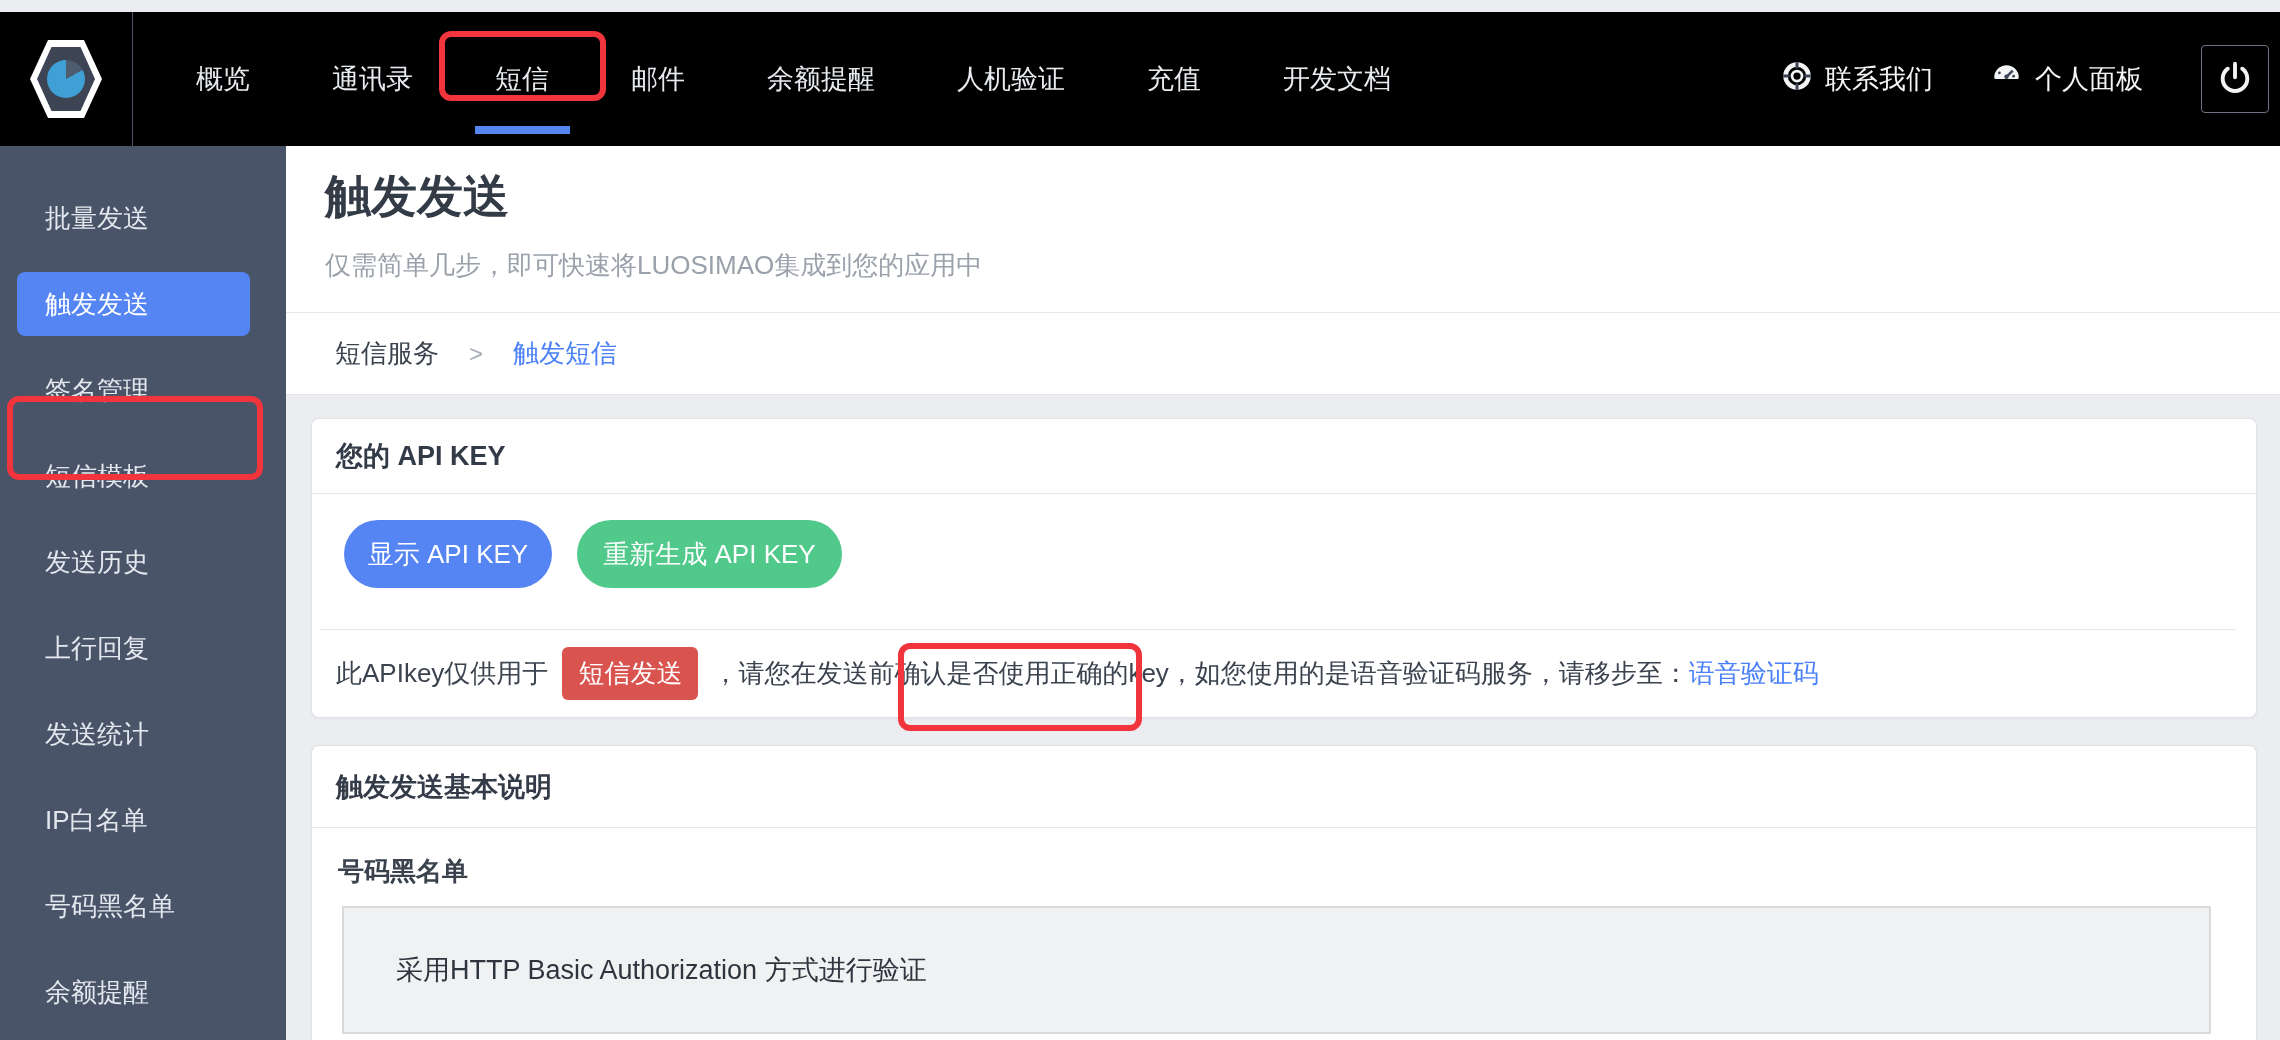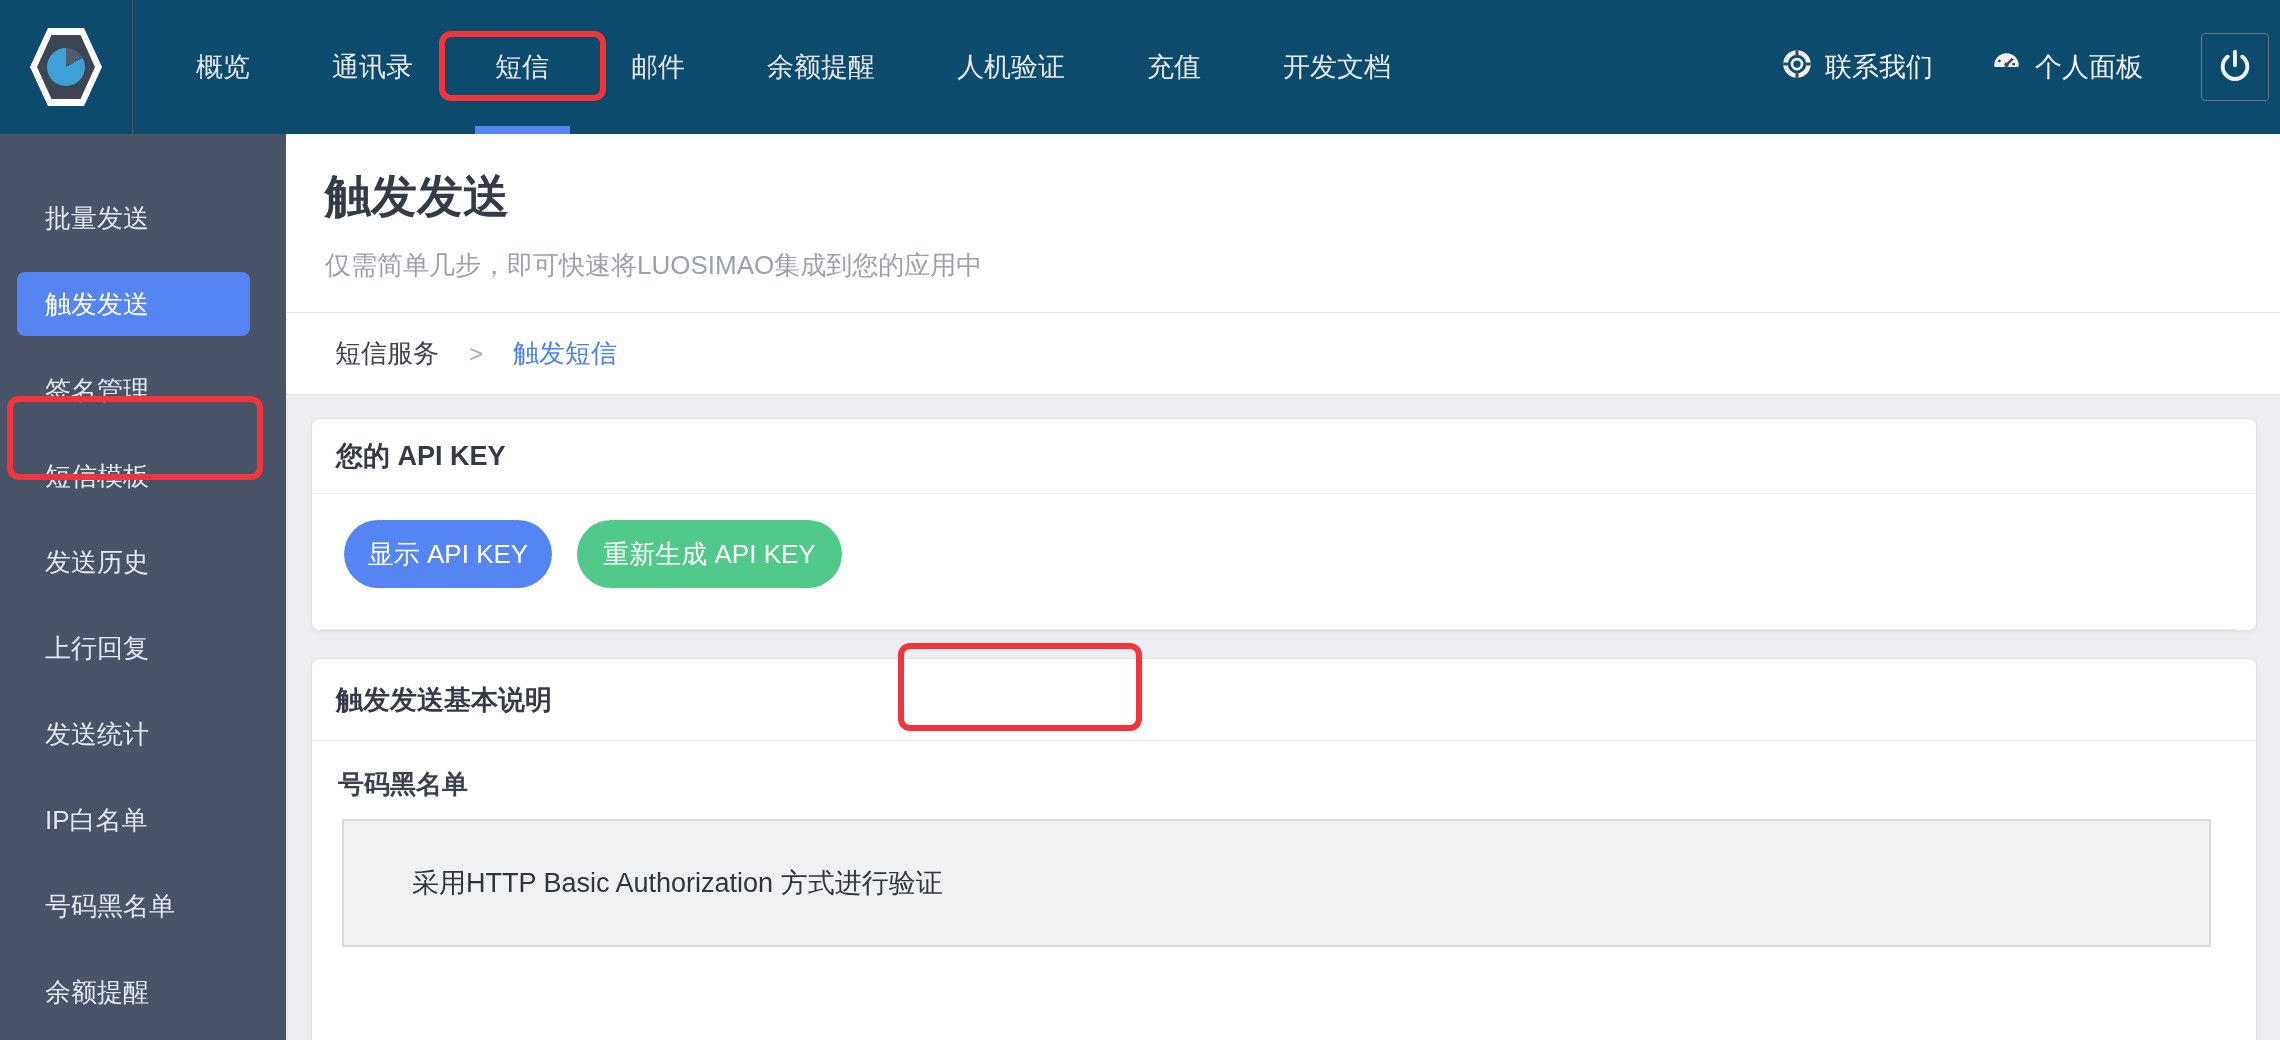--- a/index.html
+++ b/index.html
@@ -1,22 +1,22 @@
 <!DOCTYPE html>
 <html><head>
 <meta charset="utf-8">
 <style>
   * { margin:0; padding:0; box-sizing:border-box; }
   html,body { width:2280px; height:1040px; }
   body { font-family:"Liberation Sans","DejaVu Sans",sans-serif; background:#fff; }
   #screen { position:relative; width:2280px; height:1040px; overflow:hidden; background:#ecedf1; }
 
   
-  .topbar { position:absolute; left:0; top:0; width:2280px; height:134px;
-            background:#0c4a6e; display:flex; z-index:5; }
+  .topbar { position:absolute; left:0; top:12px; width:2280px; height:134px;
+            background:#000000; display:flex; z-index:5; }
   .logo-area { width:133px; height:134px; flex:0 0 133px; display:flex; align-items:center;
                justify-content:center; border-right:1px solid #4c5465; }
   .hex-outer { width:72px; height:78px; background:#ffffff; display:flex; align-items:center;
                justify-content:center;
                clip-path:polygon(0% 50%,25% 0%,75% 0%,100% 50%,75% 100%,25% 100%); }
   .hex-inner { width:58px; height:64px; background:#3d4454; display:flex; align-items:center;
                justify-content:center;
                clip-path:polygon(0% 50%,25% 0%,75% 0%,100% 50%,75% 100%,25% 100%); }
   .pie { width:38px; height:38px; border-radius:50%;
          background:conic-gradient(#4e5c6f 0deg 62deg, #3fa0d6 62deg 360deg); }
@@ -71,21 +71,21 @@
   .note-divider { border-top:1px solid #e8e9eb; margin:41px 20px 0 8px; }
   .note-row { height:87px; display:flex; align-items:center; padding-left:24px;
               font-size:26px; color:#3b434f; white-space:nowrap; }
   .badge-red { display:inline-block; background:#d9534f; color:#ffffff; font-size:26px;
                padding:9px 16px; border-radius:6px; margin:0 14px; }
   .note-link { color:#4a80f8; cursor:pointer; }
 
   .card-body { padding:0 24px; }
   .card-body h3 { margin:26px 0 0 2px; font-size:26px; font-weight:bold; color:#3a424e; }
   .code-box { margin:17px 21px 0 6px; height:128px; background:#f0f1f2; border:2px solid #d9dadc;
-              display:flex; align-items:center; padding-left:68px; font-size:27px; color:#2e353e; }
+              display:flex; align-items:center; padding-left:52px; font-size:27px; color:#2e353e; }
 
   
   .anno { position:absolute; border:6px solid #f2343c; border-radius:12px;
           z-index:20; pointer-events:none; }
   .anno-nav { left:439px; top:31px; width:167px; height:70px; }
   .anno-sidebar { left:7px; top:262px; width:256px; height:84px; }
   .anno-button { left:612px; top:509px; width:244px; height:88px; }
 </style>
 </head>
 <body>
@@ -201,20 +201,26 @@
 
     <section class="content">
 
       <div class="card card1">
         <div class="card-header">您的 API KEY</div>
         <div class="btn-row">
           <button class="pill-btn btn-blue">显示 API KEY</button>
           <button class="pill-btn btn-green">重新生成 API KEY</button>
         </div>
         <div class="note-divider"></div>
+        <div class="note-row">
+          <span>此APIkey仅供用于</span>
+          <span class="badge-red">短信发送</span>
+          <span>，请您在发送前确认是否使用正确的key，如您使用的是语音验证码服务，请移步至：</span>
+          <span class="note-link">语音验证码</span>
+        </div>
         <div class="anno anno-button"></div>
       </div>
 
       <div class="card card2">
         <div class="card-header">触发发送基本说明</div>
         <div class="card-body">
           <h3>号码黑名单</h3>
           <div class="code-box">采用HTTP Basic Authorization 方式进行验证</div>
         </div>
       </div>

